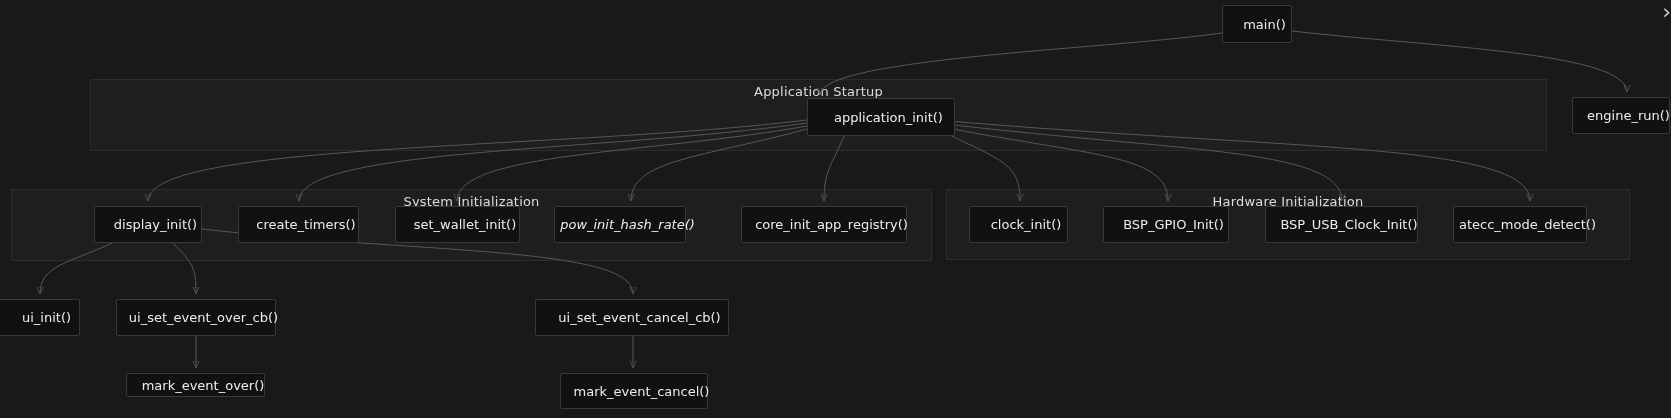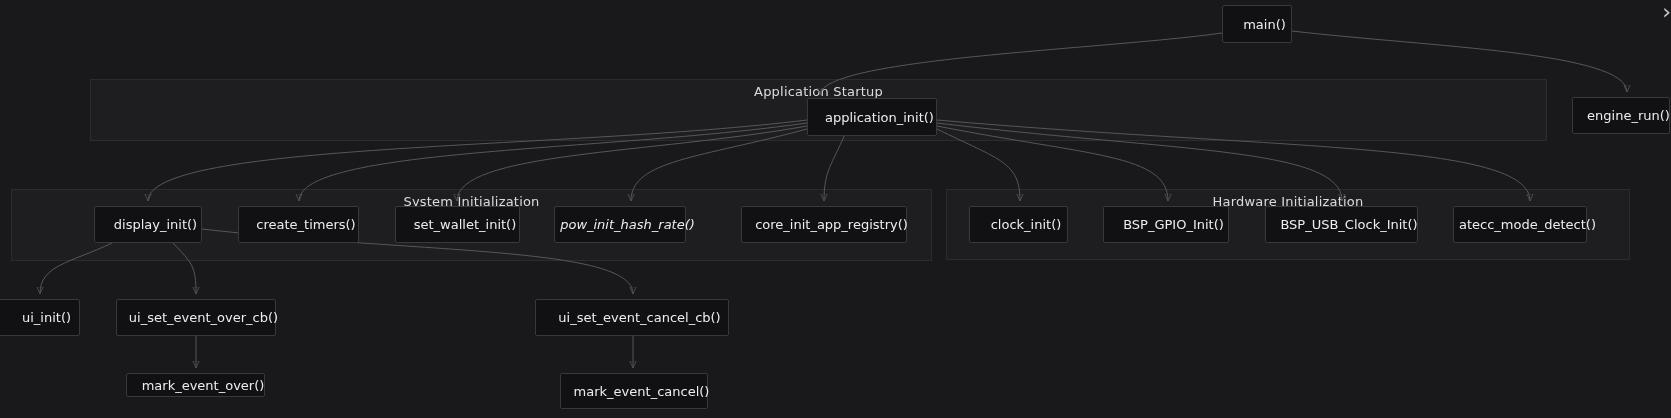--- a/index.html
+++ b/index.html
@@ -61,21 +61,21 @@
     cursor: pointer;
     background: none; border: none; padding: 0 2px;
     font-family: "DejaVu Sans", sans-serif;
   }
 </style>
 </head>
 <body>
 
 <div class="canvas">
 
-  <div class="group" style="left:90px; top:79px; width:1457px; height:62px;">
+  <div class="group" style="left:90px; top:79px; width:1457px; height:72px;">
     <div class="group-label">Application Startup</div>
   </div>
 
   <div class="group" style="left:11px; top:189px; width:921px; height:72px;">
     <div class="group-label">System Initialization</div>
   </div>
 
   <div class="group" style="left:946px; top:189px; width:684px; height:71px;">
     <div class="group-label">Hardware Initialization</div>
   </div>
@@ -99,21 +99,21 @@
     <path d="M 937 120 C 1280 150, 1530 142, 1530 201" marker-end="url(#arrow)"></path>
     <path d="M 112 243 C 70 263, 40 265, 40 294" marker-end="url(#arrow)"></path>
     <path d="M 173 243 C 192 263, 196 266, 196 294" marker-end="url(#arrow)"></path>
     <path d="M 202 229 C 420 254, 633 246, 633 294" marker-end="url(#arrow)"></path>
     <path d="M 196 336 L 196 368" marker-end="url(#arrow)"></path>
     <path d="M 633 336 L 633 368" marker-end="url(#arrow)"></path>
   </svg>
 
   <div class="node" style="left:1222px; top:5px; width:70px; height:38px;">main()</div>
 
-  <div class="node" style="left:807px; top:98px; width:130px; height:38px;">application_init()</div>
+  <div class="node" style="left:807px; top:98px; width:148px; height:38px;">application_init()</div>
 
   <div class="node" style="left:1572px; top:97px; width:98px; height:37px;">engine_run()</div>
 
   <div class="node" style="left:94px; top:206px; width:108px; height:37px;">display_init()</div>
 
   <div class="node" style="left:238px; top:206px; width:121px; height:37px;">create_timers()</div>
 
   <div class="node" style="left:395px; top:206px; width:125px; height:37px;">set_wallet_init()</div>
 
   <div class="node" style="left:554px; top:206px; width:132px; height:37px;font-style:italic;">pow_init_hash_rate()</div>

